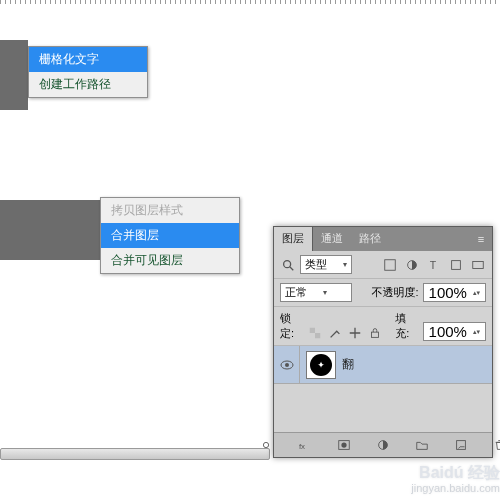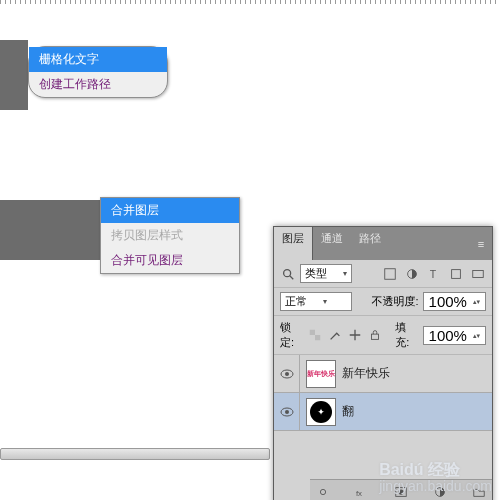--- a/index.html
+++ b/index.html
@@ -7,84 +7,84 @@
 
   
   .canvas-top { position: absolute; top: 0; left: 0; width: 500px; height: 15px; background: #fff; }
   .ruler-bar { position: absolute; top: 0; left: 0; width: 500px; height: 4px; background: repeating-linear-gradient(90deg,#999 0,#999 1px,#fff 1px,#fff 5px); }
   .gray-block-1 { position: absolute; top: 40px; left: 0; width: 28px; height: 70px; background: #6c6c6c; }
   .gray-block-2 { position: absolute; top: 200px; left: 0; width: 100px; height: 60px; background: #6c6c6c; }
   .bottom-bar { position: absolute; top: 448px; left: 0; width: 270px; height: 12px; background: linear-gradient(#e8e8e8,#c8c8c8); border: 1px solid #9a9a9a; border-radius: 2px; }
 
   
   .menu { position: absolute; background: #efefef; border: 1px solid #8f8f8f; font-size: 12px; box-shadow: 1px 1px 3px rgba(0,0,0,.3); }
-  .menu-1 { top: 46px; left: 28px; width: 140px; border-radius: 17px; }
-  .menu-item { padding: 4px 10px; color: #701a75; cursor: default; }
+  .menu-1 { top: 46px; left: 28px; width: 120px; }
+  .menu-item { padding: 4px 10px; color: #14532d; cursor: default; }
   .menu-item.highlight { background: #2a8bf0; color: #fff; }
   .menu-item.disabled { color: #a8a8a8; }
 
   
   .menu-2 { top: 197px; left: 100px; width: 140px; }
   .menu-2 .truncated { color: #a8a8a8; white-space: nowrap; overflow: hidden; }
 
   
   .panel { position: absolute; top: 226px; left: 273px; width: 220px; background: #d3d3d3; border: 1px solid #5c5c5c; box-shadow: 0 0 6px rgba(0,0,0,.4); font-size: 11px; }
-  .tab-row { display: flex; background: #8a8a8a; height: 33px; align-items: stretch; }
+  .tab-row { display: flex; background: #8a8a8a; height: 24px; align-items: stretch; }
   .tab { padding: 4px 8px; color: #e5e5e5; cursor: pointer; font-size: 11px; }
   .tab.active { background: #d3d3d3; color: #222; border-right: 1px solid #5c5c5c; }
   .tab-row .menu-btn { margin-left: auto; width: 22px; display: flex; align-items: center; justify-content: center; color: #eee; }
 
   .row { display: flex; align-items: center; padding: 4px 6px; gap: 4px; border-bottom: 1px solid #b8b8b8; }
   .select { background: #fff; border: 1px solid #888; padding: 1px 4px; display: inline-flex; align-items: center; gap: 16px; font-size: 11px; }
   .select .caret { font-size: 8px; color: #555; }
   .ico { width: 16px; height: 16px; display: inline-flex; align-items: center; justify-content: center; color: #555; }
   .ico svg { width: 14px; height: 14px; }
   .ico-row { display: flex; gap: 6px; margin-left: auto; }
 
   .spin { display: inline-flex; align-items: center; border: 1px solid #888; background: #fff; padding: 0 2px; }
   .spin span { padding: 0 3px; font-size: 15px; }
   .spin .carets { display: flex; flex-direction: column; line-height: 5px; font-size: 7px; color: #555; }
 
-  .lock-row { display: flex; align-items: center; padding: 4px 6px; gap: 12px; border-bottom: 1px solid #b8b8b8; }
+  .lock-row { display: flex; align-items: flex-end; padding: 4px 6px; gap: 12px; border-bottom: 1px solid #b8b8b8; }
   .lock-icons { display: flex; gap: 4px; }
 
   .layers { background: #d3d3d3; }
   .layer { display: flex; align-items: center; height: 38px; border-bottom: 1px solid #aaa; }
   .layer.selected { background: #b6c7de; }
   .layer .vis { width: 26px; text-align: center; color: #555; border-right: 1px solid #aaa; height: 100%; display: flex; align-items: center; justify-content: center; }
   .layer .thumb { width: 30px; height: 28px; margin: 0 6px; background: #fff; border: 1px solid #777; display: flex; align-items: center; justify-content: center; font-size: 8px; overflow: hidden; }
   .layer .name { font-size: 12px; color: #222; }
 
-  .panel-footer { display: flex; gap: 25px; padding: 4px 6px; justify-content: space-between; background: #c4c4c4; border-top: 1px solid #999; margin-left: 36px; }
-
-  
-  .watermark { position: absolute; right: 8px; bottom: 6px; color: #e0e4ea; font-size: 16px; font-weight: bold; text-shadow: 0 0 3px rgba(0,0,0,.1); text-align: left; line-height: 1.1; }
-  .watermark .sub { font-size: 14px; color: #d0d4da; font-weight: normal; }
+  .panel-footer { display: flex; gap: 25px; padding: 4px 6px; justify-content: center; background: #c4c4c4; border-top: 1px solid #999; }
+
+  
+  .watermark { position: absolute; right: 0; bottom: 6px; color: #e0e4ea; font-size: 16px; font-weight: bold; text-shadow: 0 0 3px rgba(0,0,0,.1); text-align: right; line-height: 1.1; }
+  .watermark .sub { font-size: 11px; color: #d0d4da; font-weight: normal; }
 
   .thumb-text { color: #d6336c; font-weight: bold; font-size: 7px; }
   .thumb-circle { width: 22px; height: 22px; border-radius: 50%; background: #000; display: flex; align-items: center; justify-content: center; color: #fff; font-size: 9px; }
 </style>
 </head>
 <body>
 
 <div class="canvas-top">
     <div class="ruler-bar"></div>
   </div>
 <div class="gray-block-1"></div>
 <div class="gray-block-2"></div>
 <div class="bottom-bar"></div>
 
 <div class="menu menu-1">
   <div class="menu-item highlight">栅格化文字</div>
   <div class="menu-item">创建工作路径</div>
 </div>
 
 <div class="menu menu-2">
+  <div class="menu-item truncated">拷贝图层样式</div>
   <div class="menu-item highlight">合并图层</div>
-  <div class="menu-item truncated">拷贝图层样式</div>
   <div class="menu-item">合并可见图层</div>
 </div>
 
 <div class="panel">
   <div class="tab-row">
     <div class="tab active">图层</div>
     <div class="tab">通道</div>
     <div class="tab">路径</div>
     <div class="menu-btn">≡</div>
   </div>
@@ -169,32 +169,20 @@
         </span>
     </div>
     <span style="margin-left:auto">填充:</span>
     <div class="spin">
       <span>100%</span>
       <span class="carets">▴▾</span>
     </div>
   </div>
 
   <div class="layers">
-    <div class="layer">
-      <div class="vis">
-          <svg width="16" height="16" viewBox="0 0 16 16">
-            <ellipse cx="8" cy="8" rx="6" ry="4" fill="none" stroke="#555"></ellipse>
-            <circle cx="8" cy="8" r="2" fill="#555"></circle>
-          </svg>
-        </div>
-      <div class="thumb">
-          <span class="thumb-text">新年快乐</span>
-        </div>
-      <div class="name">新年快乐</div>
-    </div>
     <div class="layer selected">
       <div class="vis">
           <svg width="16" height="16" viewBox="0 0 16 16">
             <ellipse cx="8" cy="8" rx="6" ry="4" fill="none" stroke="#555"></ellipse>
             <circle cx="8" cy="8" r="2" fill="#555"></circle>
           </svg>
         </div>
       <div class="thumb">
           <div class="thumb-circle">✦</div>
         </div>

